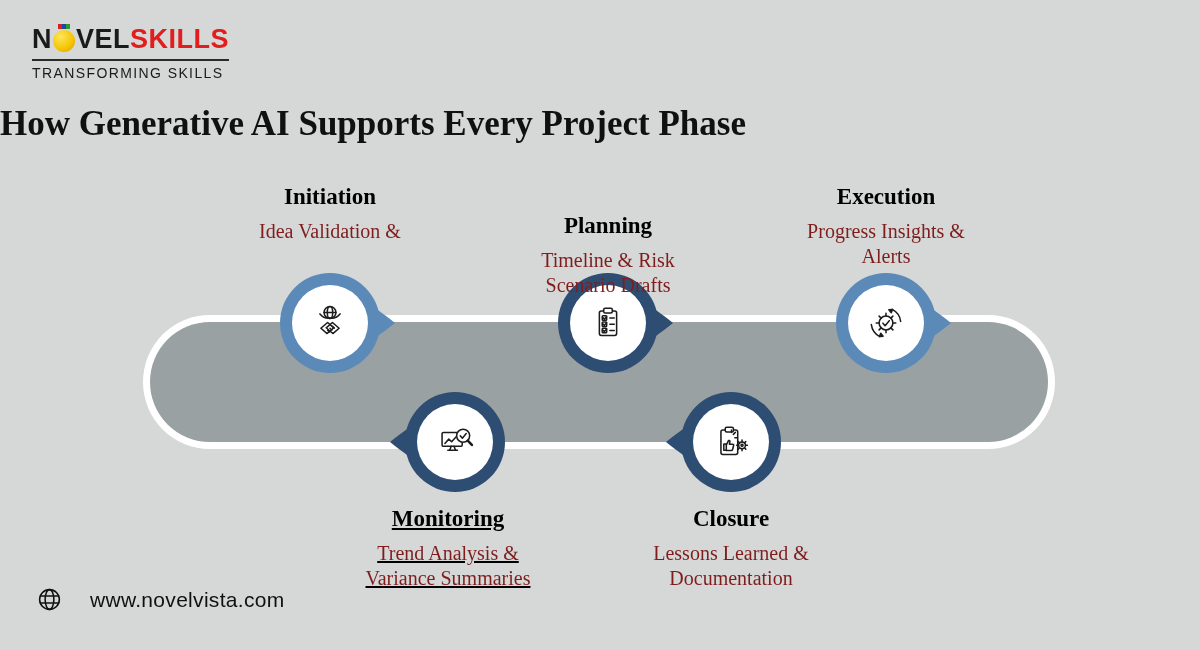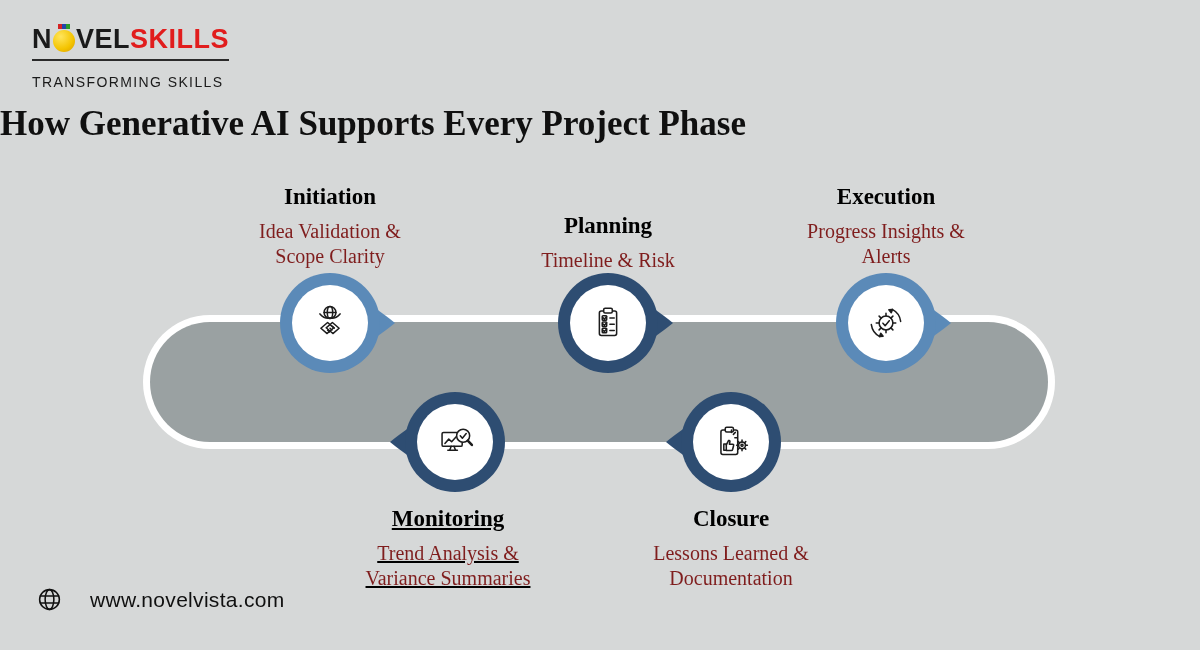--- a/index.html
+++ b/index.html
@@ -9,21 +9,21 @@
     font-family:"Liberation Sans",sans-serif;
   }
   
   .logo{position:absolute;left:32px;top:24px;z-index:5;display:inline-block;}
   .logo-main{display:flex;align-items:center;font:800 27px "Liberation Sans",sans-serif;color:#1a1a1a;letter-spacing:.5px;}
   .logo-ball{width:22px;height:22px;border-radius:50%;margin:2px 1px 0;position:relative;
     background:radial-gradient(circle at 35% 30%, #ffe55c, #f4c400 60%, #d89b00);}
   .logo-ball::before{content:"";position:absolute;top:-6px;left:5px;width:12px;height:5px;
     background:linear-gradient(90deg,#d42222 0 33%,#2244aa 33% 66%,#2a9a2a 66% 100%);}
   .logo-vista{color:#e11d1d;}
-  .logo-tagline{margin-top:4px;border-top:2.5px solid #2a2a2a;padding-top:13px;
+  .logo-tagline{margin-top:4px;border-top:2.5px solid #2a2a2a;padding-top:4px;
     font:400 14px "Liberation Sans",sans-serif;color:#1a1a1a;letter-spacing:1.4px;}
   
   .title{position:absolute;left:0;right:0;top:104px;text-align:left;z-index:5;
     font:700 35px "Liberation Serif",serif;color:#101010;}
   
   .band{position:absolute;left:150px;top:322px;width:898px;height:120px;z-index:1;
     background:#9aa1a2;border-radius:62px;box-shadow:0 0 0 7px #ffffff;}
   
   .circle{position:absolute;width:100px;height:100px;z-index:3;}
   .ring{position:absolute;inset:0;border-radius:50%;}
@@ -69,27 +69,27 @@
 </div>
 
 <div class="title">How Generative AI Supports Every Project Phase</div>
 
 <div class="band"></div>
 
 <div class="phase-label" id="label-initiation">
   <div class="phase-name">Initiation</div>
   <div class="desc">
     <div>Idea Validation &amp;</div>
-    <div>Scope Clarity</div>
   </div>
 </div>
 <div class="phase-label" id="label-planning">
   <div class="phase-name">Planning</div>
   <div class="desc">
     <div>Timeline &amp; Risk</div>
+    <div>Scenario Drafts</div>
   </div>
 </div>
 <div class="phase-label" id="label-execution">
   <div class="phase-name">Execution</div>
   <div class="desc">
     <div>Progress Insights &amp;</div>
     <div>Alerts</div>
   </div>
 </div>
 

